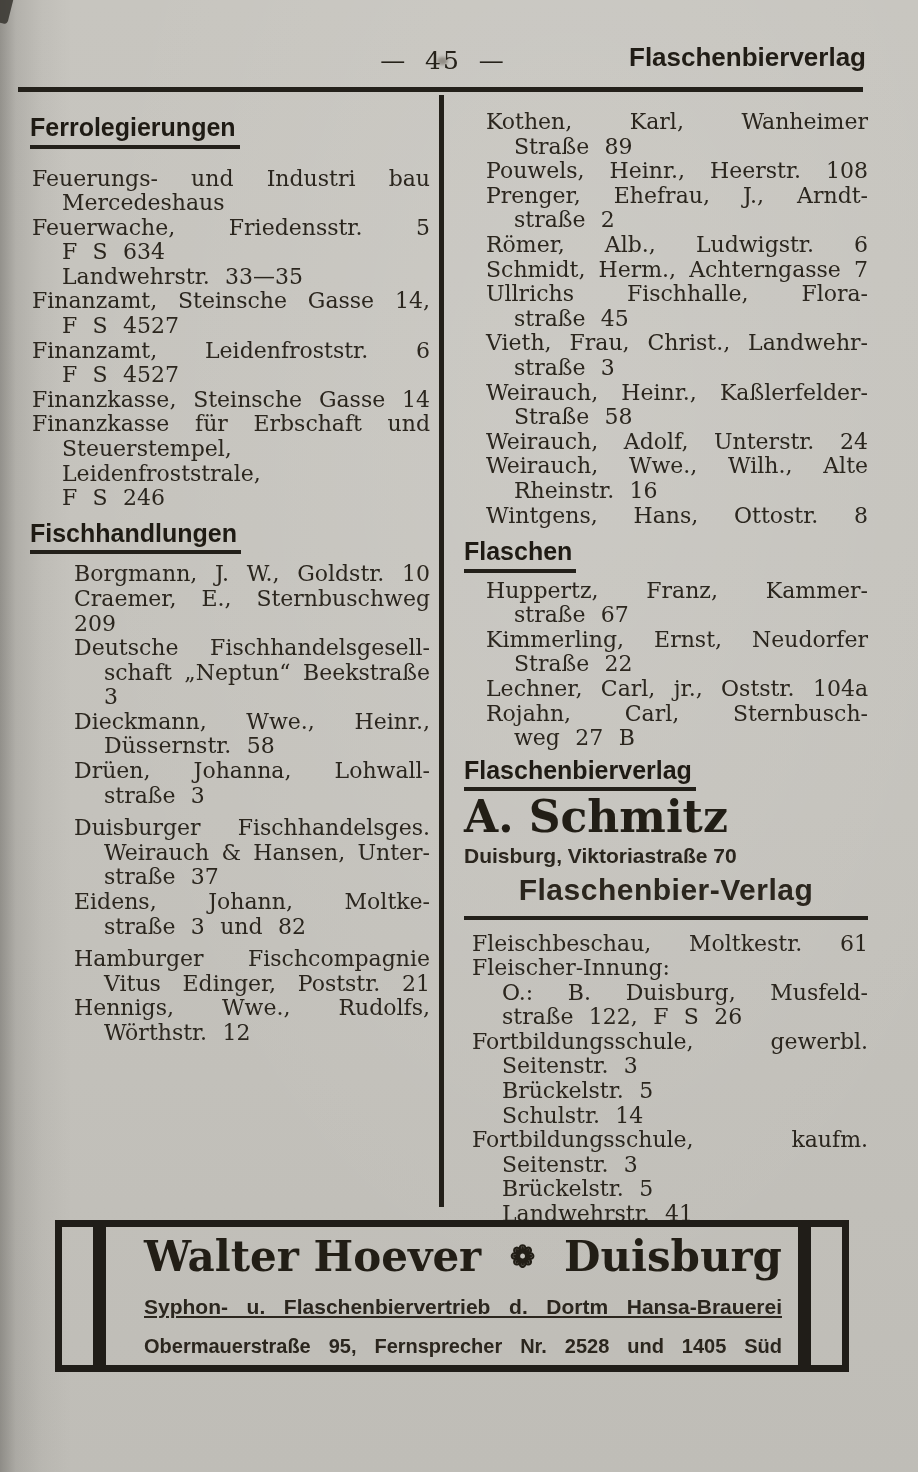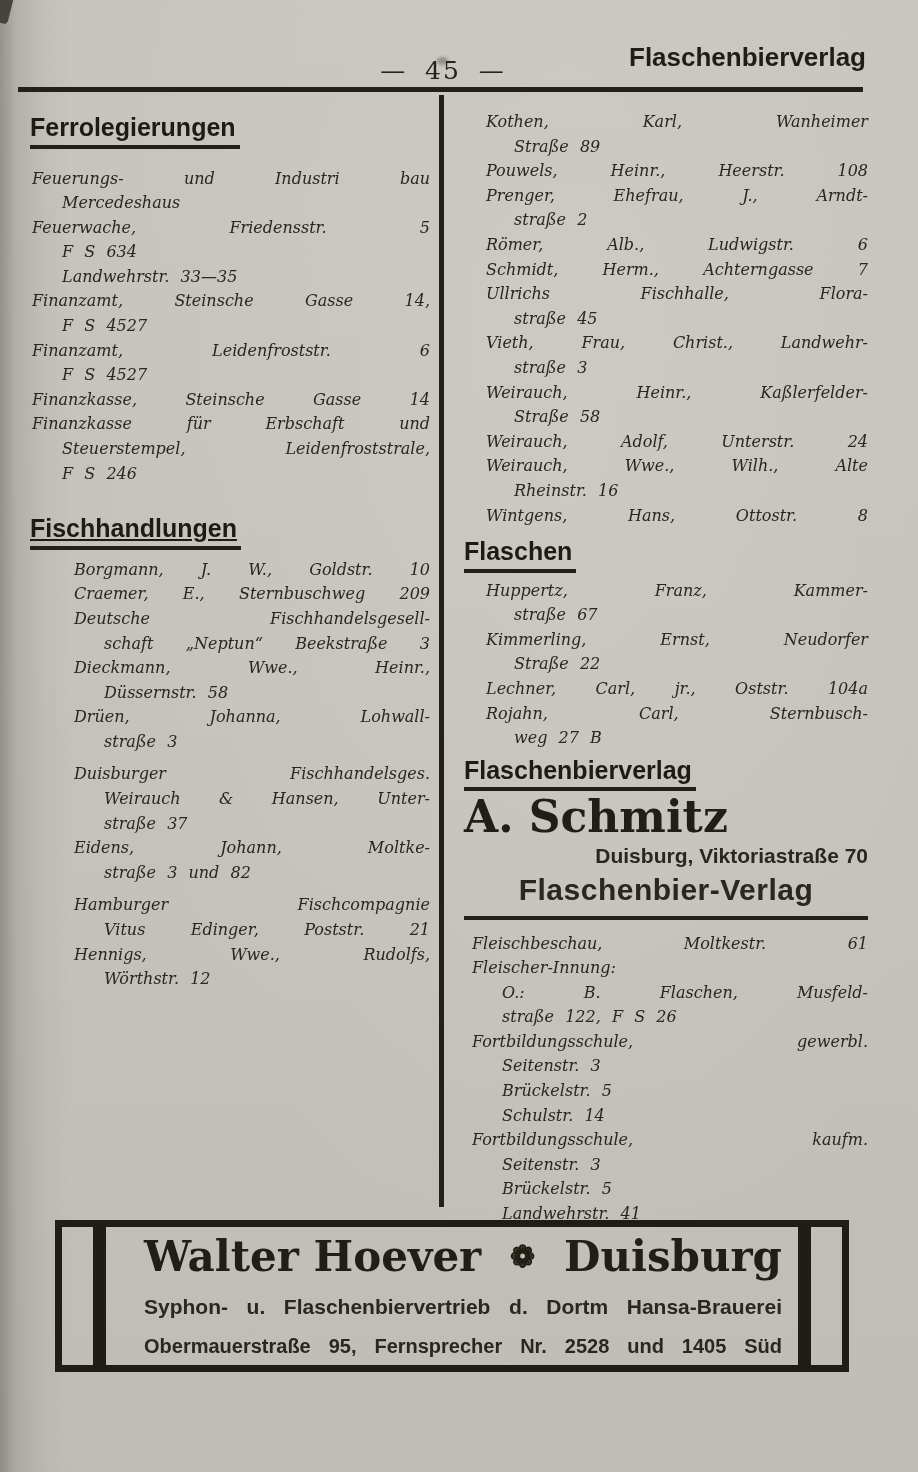--- a/index.html
+++ b/index.html
@@ -10,39 +10,39 @@
     background:
       radial-gradient(ellipse at 62% 28%, rgba(255,255,255,0.10), transparent 62%),
       linear-gradient(90deg, rgba(30,28,24,0.30) 0px, rgba(30,28,24,0.12) 16px, rgba(30,28,24,0.04) 42px, rgba(30,28,24,0) 72px),
       linear-gradient(180deg,#c7c5bf 0%,#c4c2bc 55%,#bfbdb7 100%);
     font-family:"DejaVu Serif", serif;
   }
   .corner-mark{position:absolute; left:-5px; top:-7px; width:16px; height:30px;
     background:#3c3a34; border-radius:4px; transform:rotate(14deg); opacity:.9;}
   .smudge{position:absolute; left:437px; top:57px; width:11px; height:8px;
     background:rgba(80,73,62,.45); border-radius:50%; filter:blur(1.5px);}
-  .page-number{position:absolute; top:56px; left:0; width:886px; text-align:center;
+  .page-number{position:absolute; top:46px; left:0; width:886px; text-align:center;
     font-size:25px; letter-spacing:2px; word-spacing:8px; color:#26221a;}
   .header-title{position:absolute; top:44px; right:52px;
     font:bold 26px/1 "Liberation Sans", sans-serif; color:#211d16;}
   .header-rule{position:absolute; left:18px; top:87px; width:845px; height:5px; background:#23201a;}
   .col-divider{position:absolute; left:439px; top:95px; width:5px; height:1112px; background:#23201a;}
 
   .col{position:absolute; top:104px;}
   .col.left{left:30px; width:400px;}
   .col.right{left:464px; width:404px;}
 
   .heading{display:inline-block; font:bold 25px/1.1 "Liberation Sans", sans-serif;
     color:#1f1b14; border-bottom:4px solid #23201a; padding:0 4px 3px 0;}
   .h-ferro{margin:10px 0 0 0;}
-  .h-fisch{margin:29px 0 0 0;text-decoration:underline;}
+  .h-fisch{margin:9px 0 0 0;}
   .h-flaschen{margin:10px 0 0 0;}
   .h-fbv{margin:6px 0 0 0;}
 
-  .entries{font-size:16px; line-height:24.6px; color:#2b261e;font-style:italic;}
+  .entries{font-size:22px; line-height:24.6px; color:#2b261e;}
   .ln{min-height:24.6px;}
   .ln.j{text-align:justify; text-align-last:justify; text-justify:inter-word;}
   .ln:not(.j){word-spacing:.38em;}
   .g1{margin-top:18px; padding-left:2px;}
   .g1 .ind{padding-left:30px;}
   .g2{margin-top:8px; padding-left:44px;}
   .g2 .ind{padding-left:30px;}
   .g3{margin-top:6px; padding-left:22px;}
   .g3 .ind{padding-left:28px;}
   .g4{margin-top:12px; padding-left:8px;}
@@ -51,35 +51,35 @@
 
   .metallurg{margin:22px 0 0 30px; width:364px; box-sizing:border-box;
     border:8px solid #23201a; padding:16px 10px 14px; text-align:center;}
   .m-title{font:bold 50px/1 "DejaVu Serif", serif; letter-spacing:1px; color:#221e16;}
   .m-sub{font:bold 22px/1 "DejaVu Serif", serif; margin-top:10px; word-spacing:10px; letter-spacing:2px;}
   .m-line3{font:bold 26px/1 "DejaVu Serif", serif; margin-top:16px;}
   .m-line4{font:bold 22px/1 "DejaVu Serif", serif; margin-top:14px; word-spacing:4px;}
 
   .schmitz{margin-top:4px;}
   .s-name{font:bold 44px/1 "DejaVu Serif", serif; text-align:left; color:#221e16;}
-  .s-addr{font:bold 21px/1.25 "Liberation Sans", sans-serif; text-align:right; margin-top:4px;}
+  .s-addr{font:bold 21px/1.25 "Liberation Sans", sans-serif; text-align:left; margin-top:4px;}
   .s-tag{font:bold 30px/1.2 "Liberation Sans", sans-serif; text-align:center; margin-top:2px; letter-spacing:.5px;}
   .s-rule{height:4px; background:#23201a; margin-top:8px;}
 
   .bottom-ad{position:absolute; left:55px; top:1220px; width:794px; height:152px;
     border:7px solid #201d18; box-sizing:border-box;}
   .bar{position:absolute; top:0; bottom:0; width:13px; background:#201d18;}
   .bar-l{left:31px;}
   .bar-r{right:31px;}
   .ad-content{position:absolute; left:82px; right:60px; top:9px; bottom:8px;
     display:flex; flex-direction:column; justify-content:space-between;}
   .ad-line1{display:flex; justify-content:space-between; align-items:center;
     font:bold 42px/1 "DejaVu Serif", serif; color:#221e16;}
   .rosette{font-size:30px; line-height:1;}
-  .ad-line2{font:bold 21px/1.1 "Liberation Sans", sans-serif; text-align:justify; text-align-last:justify;}
+  .ad-line2{font:bold 21px/1.1 "Liberation Sans", sans-serif; text-align:justify; text-align-last:justify;text-decoration:underline;}
   .ad-line3{font:bold 20px/1.1 "Liberation Sans", sans-serif; text-align:justify; text-align-last:justify;}
 </style>
 </head>
 <body>
 
 <div class="canvas">
   <div class="corner-mark"></div>
   <div class="smudge"></div>
 
   <div class="page-number">— 45 —</div>
@@ -166,21 +166,21 @@
     <div class="schmitz">
       <div class="s-name">A. Schmitz</div>
       <div class="s-addr">Duisburg, Viktoriastraße 70</div>
       <div class="s-tag">Flaschenbier-Verlag</div>
       <div class="s-rule"></div>
     </div>
 
     <div class="entries g4">
         <div class="ln j">Fleischbeschau, Moltkestr. 61</div>
         <div class="ln">Fleischer-Innung:</div>
-        <div class="ln j ind">O.: B. Flaschen, Musfeld-</div>
+        <div class="ln j ind">O.: B. Duisburg, Musfeld-</div>
         <div class="ln ind">straße 122, F S 26</div>
         <div class="ln j">Fortbildungsschule, gewerbl.</div>
         <div class="ln ind">Seitenstr. 3</div>
         <div class="ln ind">Brückelstr. 5</div>
         <div class="ln ind">Schulstr. 14</div>
         <div class="ln j">Fortbildungsschule, kaufm.</div>
         <div class="ln ind">Seitenstr. 3</div>
         <div class="ln ind">Brückelstr. 5</div>
         <div class="ln ind">Landwehrstr. 41</div>
       </div>

